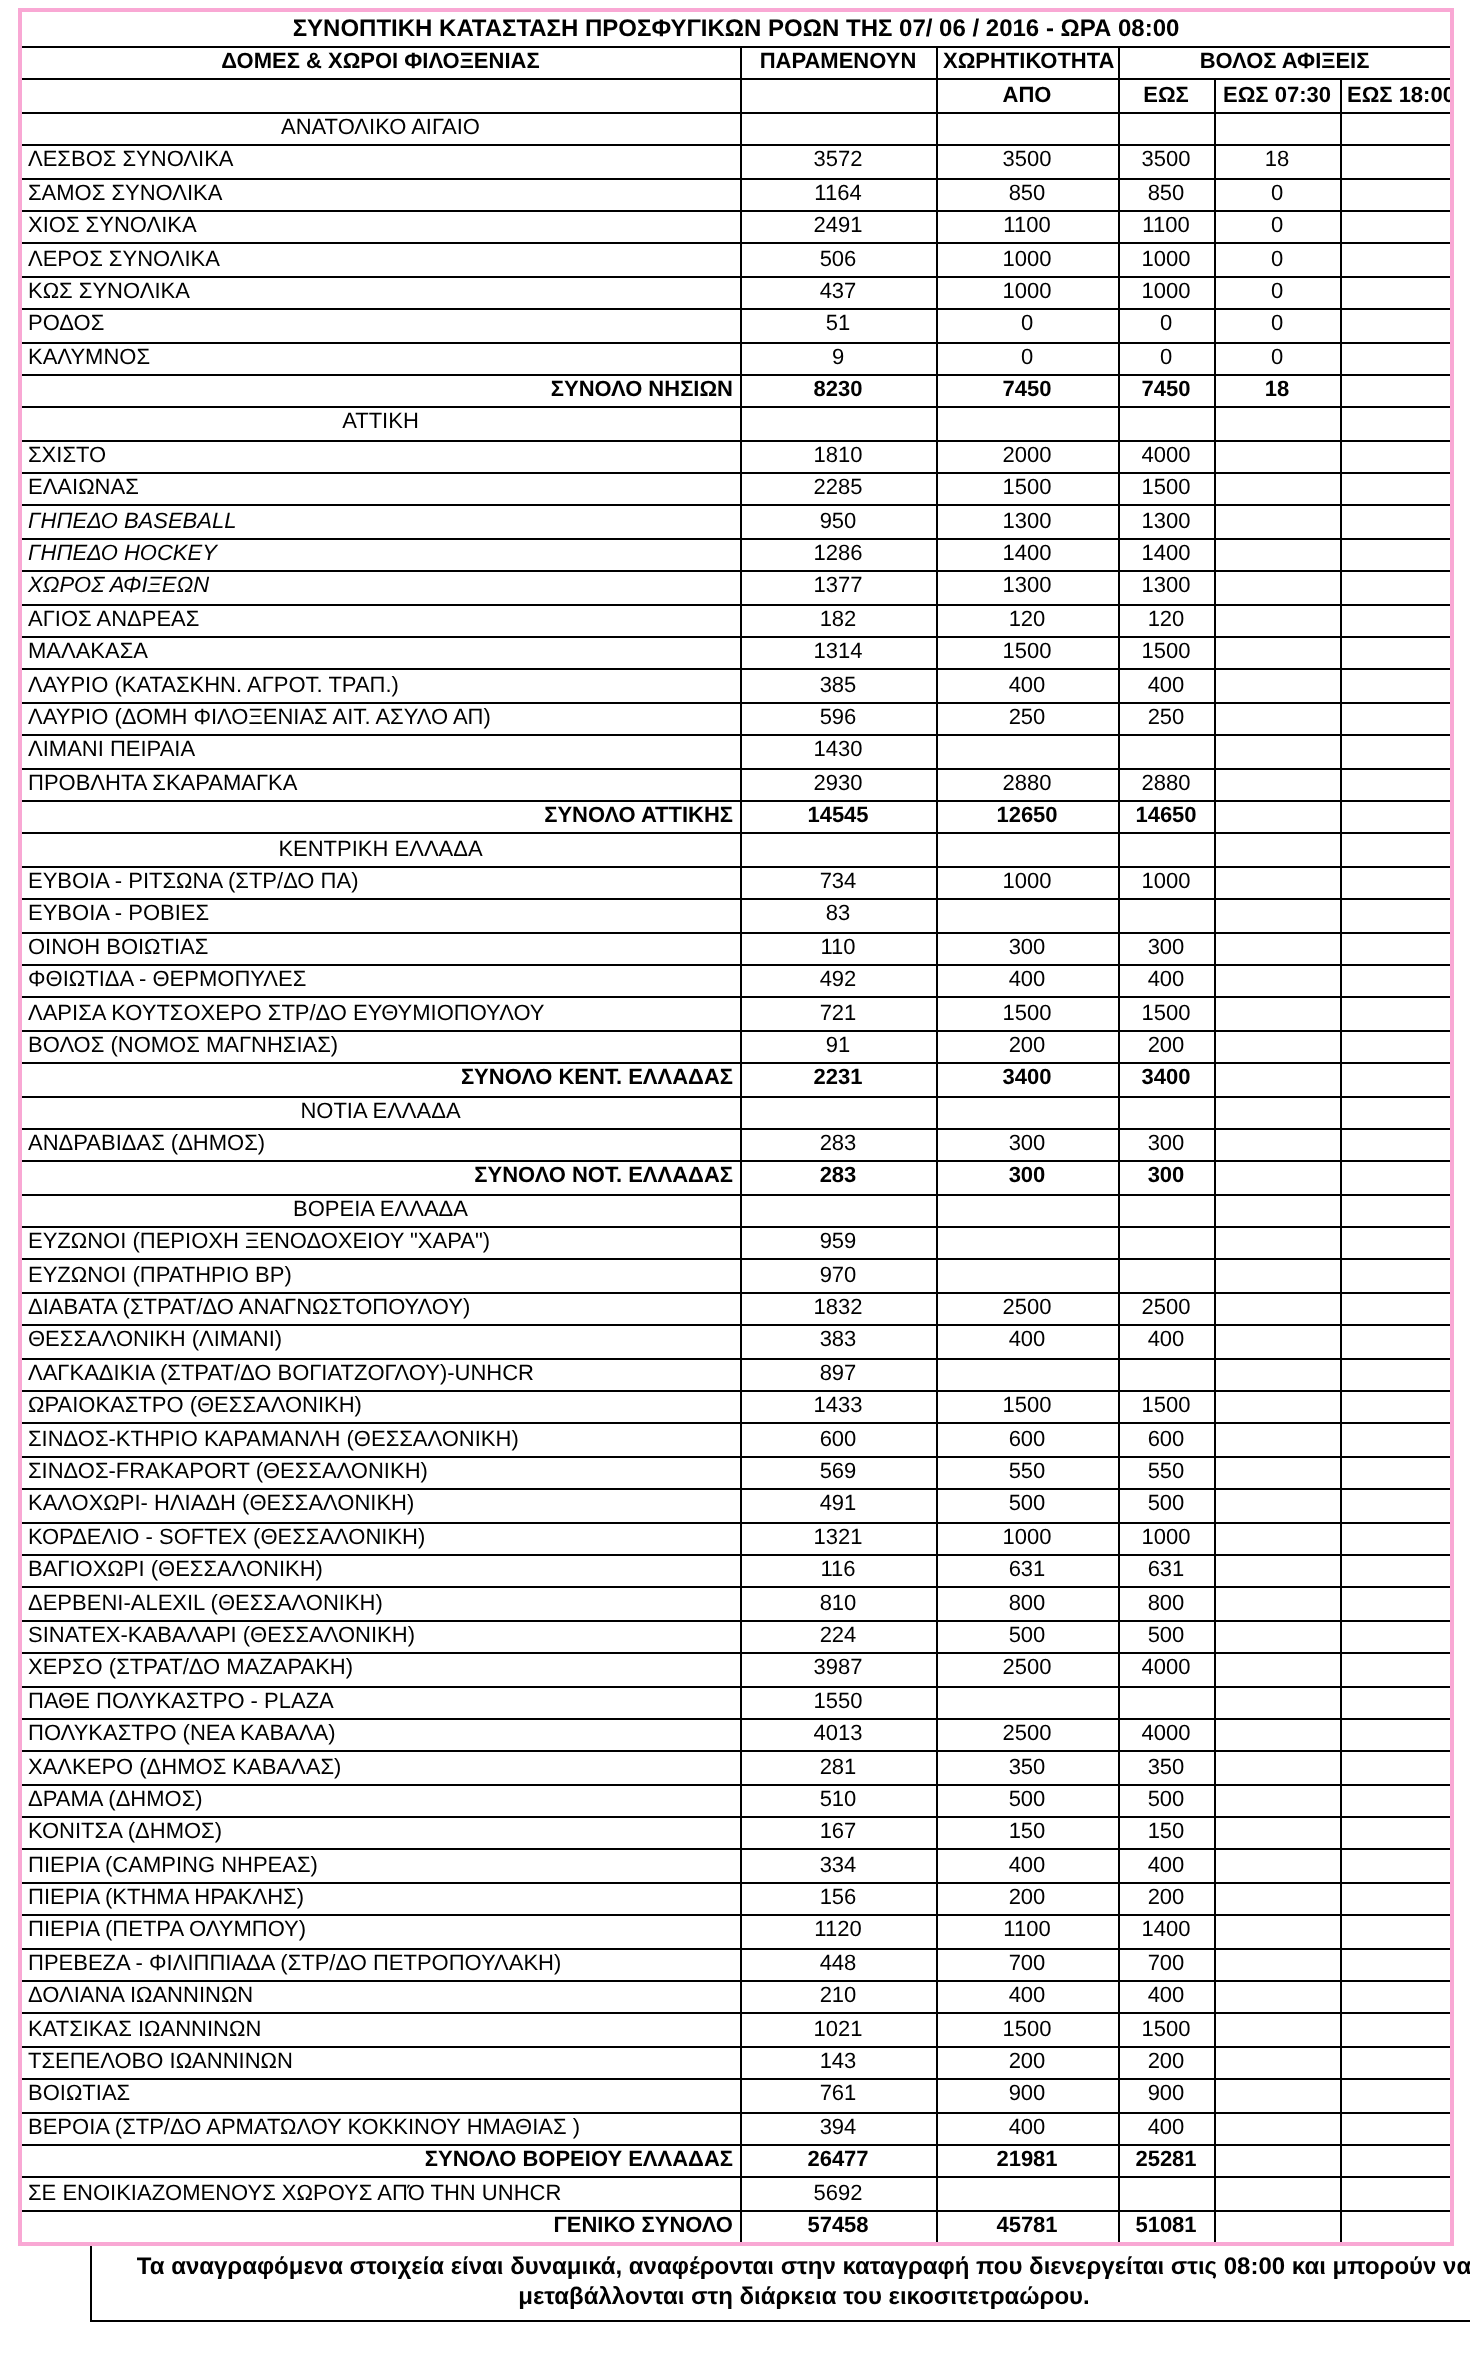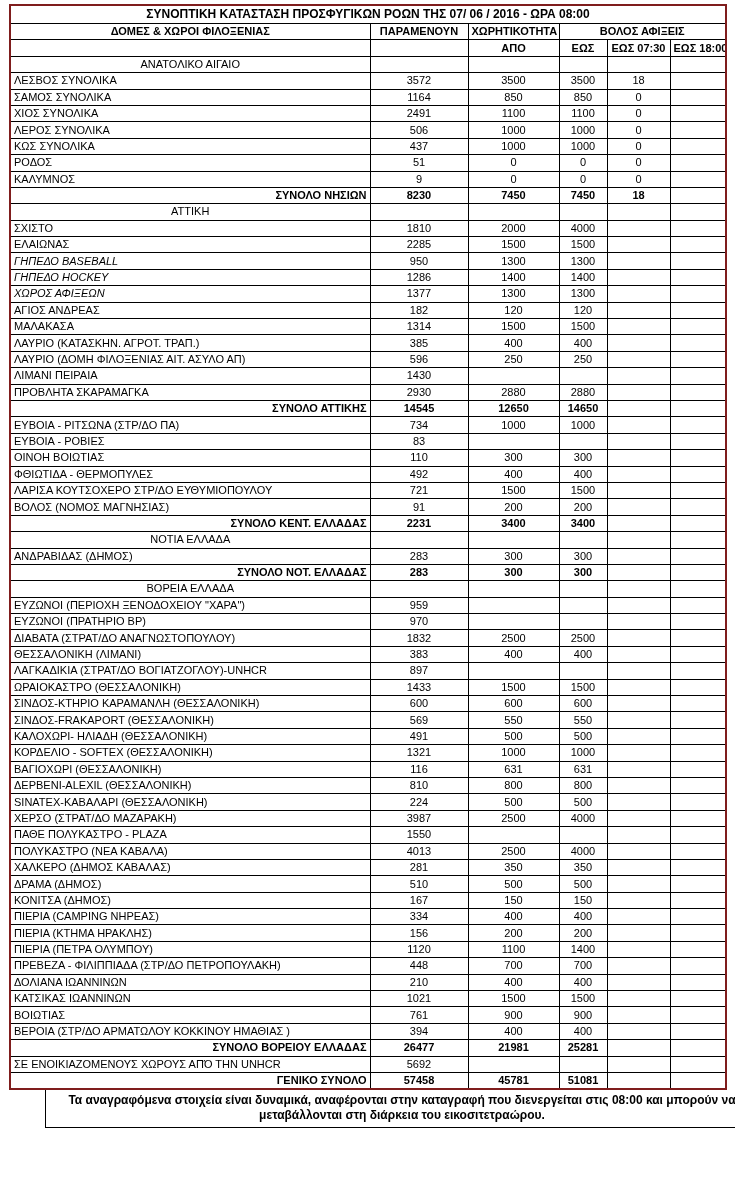--- a/index.html
+++ b/index.html
@@ -7,21 +7,21 @@
     width:735px;height:1177px;
     font-family:"Liberation Sans","DejaVu Sans",sans-serif;
     color:#000;
     -webkit-font-smoothing:antialiased;
   }
   .page{padding:4px 9px 0 9px;}
   table.report{
     border-collapse:collapse;
     table-layout:fixed;
     width:716px;
-    border:2px solid #7f1d1d;
+    border:2px solid #f9a8d4;
   }
   col.c-name{width:360px;}
   col.c-remain{width:98px;}
   col.c-from{width:91px;}
   col.c-to{width:48px;}
   col.c-0730{width:63px;}
   col.c-1800{width:56px;}
   th,td{
     border:1px solid #000;
     font-size:11px;
@@ -255,20 +255,28 @@
           <td class="num-cell"></td>
         </tr>
         <tr class="total">
           <td class="name-cell">ΣΥΝΟΛΟ ΑΤΤΙΚΗΣ</td>
           <td class="num-cell">14545</td>
           <td class="num-cell">12650</td>
           <td class="num-cell">14650</td>
           <td class="num-cell"></td>
           <td class="num-cell"></td>
         </tr>
+        <tr class="section">
+          <td class="name-cell">ΚΕΝΤΡΙΚΗ ΕΛΛΑΔΑ</td>
+          <td class="num-cell"></td>
+          <td class="num-cell"></td>
+          <td class="num-cell"></td>
+          <td class="num-cell"></td>
+          <td class="num-cell"></td>
+        </tr>
         <tr class="data">
           <td class="name-cell">ΕΥΒΟΙΑ - ΡΙΤΣΩΝΑ (ΣΤΡ/ΔΟ ΠΑ)</td>
           <td class="num-cell">734</td>
           <td class="num-cell">1000</td>
           <td class="num-cell">1000</td>
           <td class="num-cell"></td>
           <td class="num-cell"></td>
         </tr>
         <tr class="data">
           <td class="name-cell">ΕΥΒΟΙΑ - ΡΟΒΙΕΣ</td>
@@ -540,20 +548,28 @@
           <td class="num-cell">400</td>
           <td class="num-cell">400</td>
           <td class="num-cell"></td>
           <td class="num-cell"></td>
         </tr>
         <tr class="data">
           <td class="name-cell">ΚΑΤΣΙΚΑΣ ΙΩΑΝΝΙΝΩΝ</td>
           <td class="num-cell">1021</td>
           <td class="num-cell">1500</td>
           <td class="num-cell">1500</td>
+          <td class="num-cell"></td>
+          <td class="num-cell"></td>
+        </tr>
+        <tr class="data">
+          <td class="name-cell">ΤΣΕΠΕΛΟΒΟ ΙΩΑΝΝΙΝΩΝ</td>
+          <td class="num-cell">143</td>
+          <td class="num-cell">200</td>
+          <td class="num-cell">200</td>
           <td class="num-cell"></td>
           <td class="num-cell"></td>
         </tr>
         <tr class="data">
           <td class="name-cell">ΒΟΙΩΤΙΑΣ</td>
           <td class="num-cell">761</td>
           <td class="num-cell">900</td>
           <td class="num-cell">900</td>
           <td class="num-cell"></td>
           <td class="num-cell"></td>

